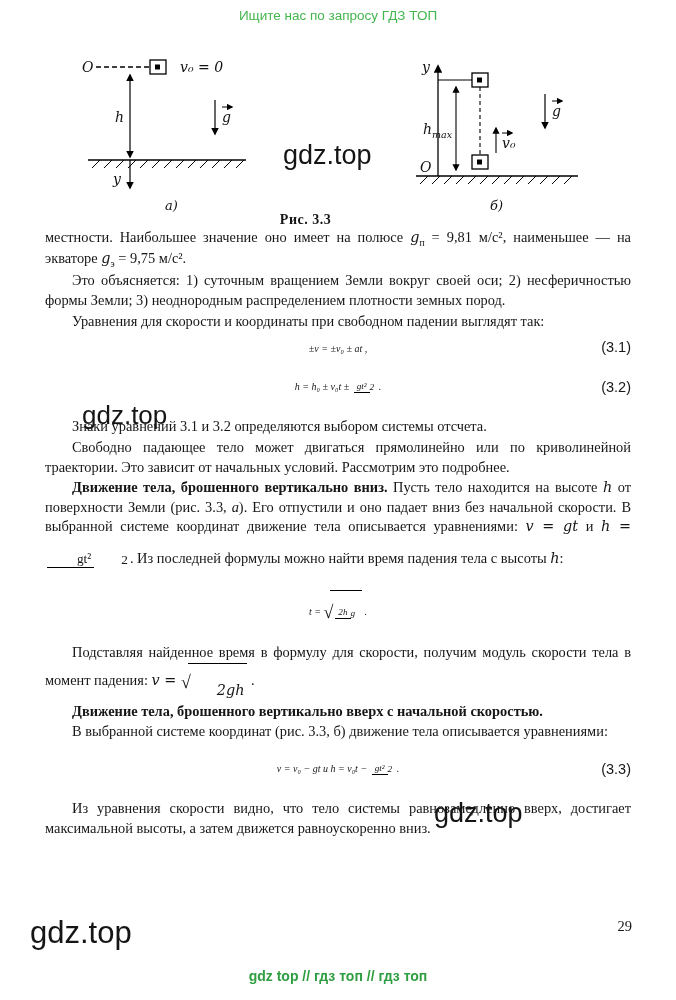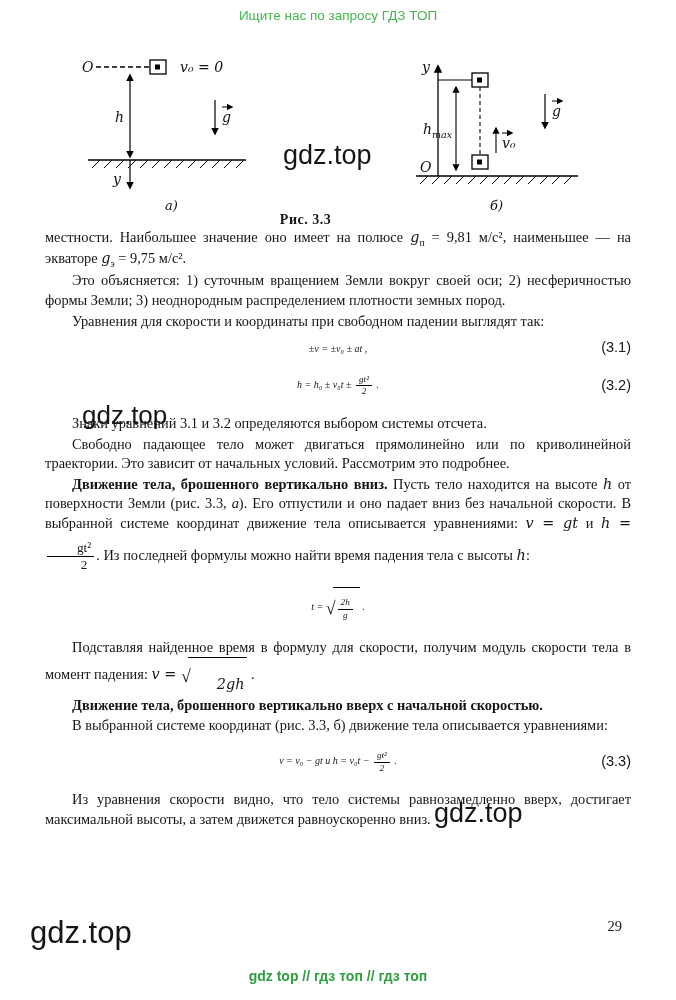--- a/index.html
+++ b/index.html
@@ -42,35 +42,35 @@
   i.var{font-family:"DejaVu Serif",serif;}
   sub{font-size:0.68em;}
   
   .eq-row{position:relative;text-align:center;margin:7px 0 9px 0;}
   .math{font-family:Liberation Serif, serif;font-style:italic;font-size:10px;}
   .eq-num{
     position:absolute;right:0;top:50%;transform:translateY(-50%);
     font-style:normal;font-size:14.5px;font-family:Liberation Sans, sans-serif;
   }
   .frac{
-    display:inline-flex;flex-direction:column;vertical-align:middle;
-    text-align:center;line-height:1.05;font-size:0.92em;margin:8px 2px;
+    display:inline-flex;flex-direction:row;vertical-align:middle;
+    text-align:left;line-height:1.05;font-size:0.92em;margin:15px 2px;
   }
   .frac .fn{border-bottom:1.2px solid #000;padding:0 3px 1px 3px;display:block;}
   .frac .fd{display:block;padding-top:1px;}
   .sqrt{white-space:nowrap;}
   .sqrt .rad{font-style:normal;font-size:1.8em;vertical-align:middle;margin-right:-3px;}
   .sqrt .radicand{
     display:inline-block;border-top:1.4px solid #000;
     vertical-align:middle;padding:2px 5px 0 3px;
   }
   .sqrt.inline .rad{font-size:1.25em;}
   .sqrt.inline .radicand{padding:17px 3px 0 2px;}
   
-  .page-num{position:absolute;right:54px;top:918px;font-size:14.5px;}
+  .page-num{position:absolute;right:44px;top:918px;font-size:14.5px;}
   .footer{
     position:absolute;bottom:16px;left:0;width:676px;text-align:center;
     font-family:"Liberation Sans",sans-serif;font-weight:bold;
     font-size:14px;color:#2f9e41;margin-top:32px;
   }
 </style>
 </head>
 <body>
 
 <div class="header">Ищите нас по запросу ГДЗ ТОП</div>

